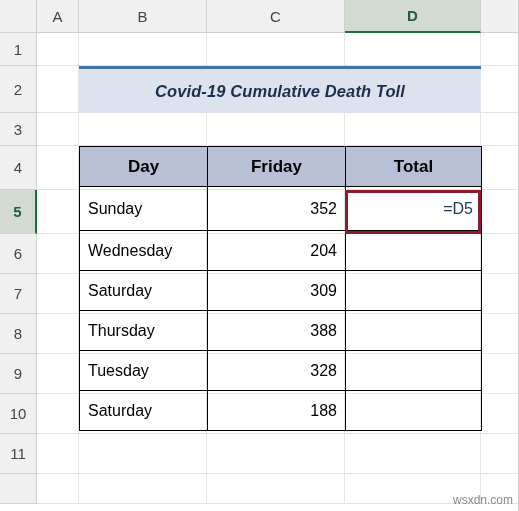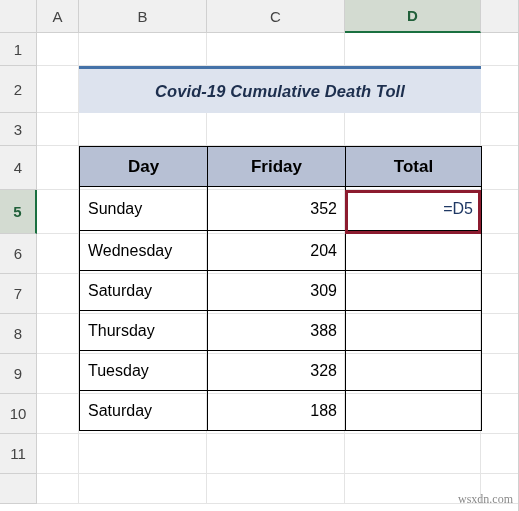--- a/index.html
+++ b/index.html
@@ -147,21 +147,21 @@
     border: 3px solid #8c1b2f;
     pointer-events: none;
   }
 
   .watermark {
     position: absolute;
     right: 6px;
     bottom: 4px;
     font-size: 12px;
     color: #8a8a8a;
-    font-family: Liberation Serif, serif;
+    font-family: Liberation Sans, sans-serif;
   }
 
   
   .edge-right {
     position: absolute;
     top: 0; right: 0;
     width: 1px; height: 511px;
     background: #d0d0d0;
   }
 </style>

